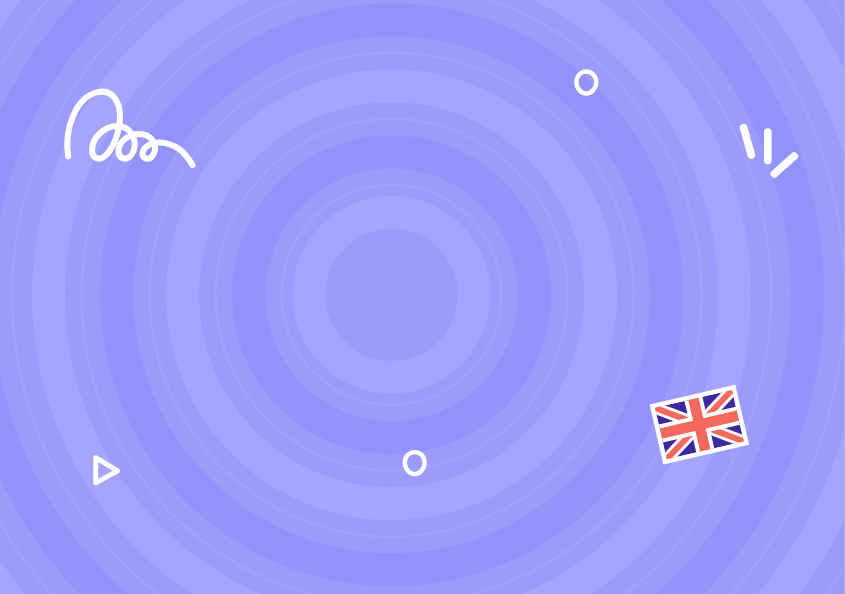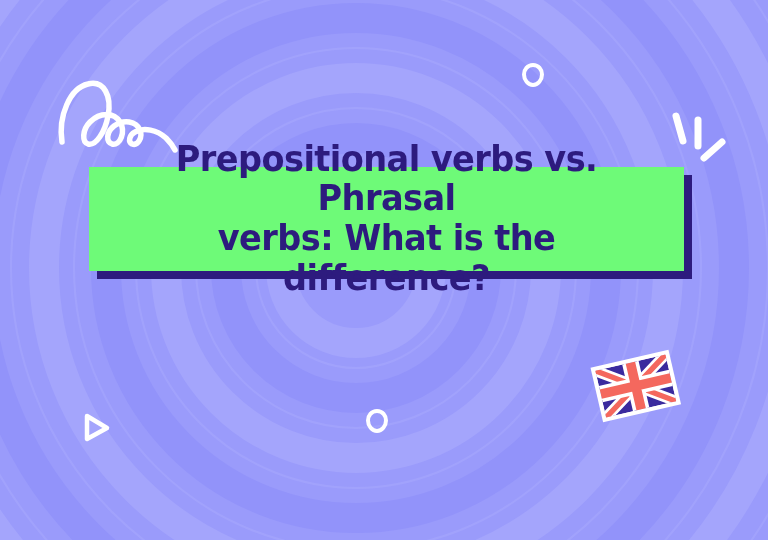--- a/index.html
+++ b/index.html
@@ -160,21 +160,14 @@
 
         <path d="M0 0 L60 40 M60 0 L0 40" stroke="#f4685e" stroke-width="4.5"></path>
 
         <path d="M30 0 V40 M0 20 H60" stroke="#ffffff" stroke-width="14"></path>
 
         <path d="M30 0 V40 M0 20 H60" stroke="#f4685e" stroke-width="8"></path>
       </svg>
     </g>
   </svg>
 
-  <div class="title-block">
-    <div class="title-shadow"></div>
-    <div class="title-card">
-      <h1 class="title-text">Prepositional verbs vs. Phrasal
-verbs: What is the difference?</h1>
-    </div>
-  </div>
 
 </div>
 
 </body></html>

